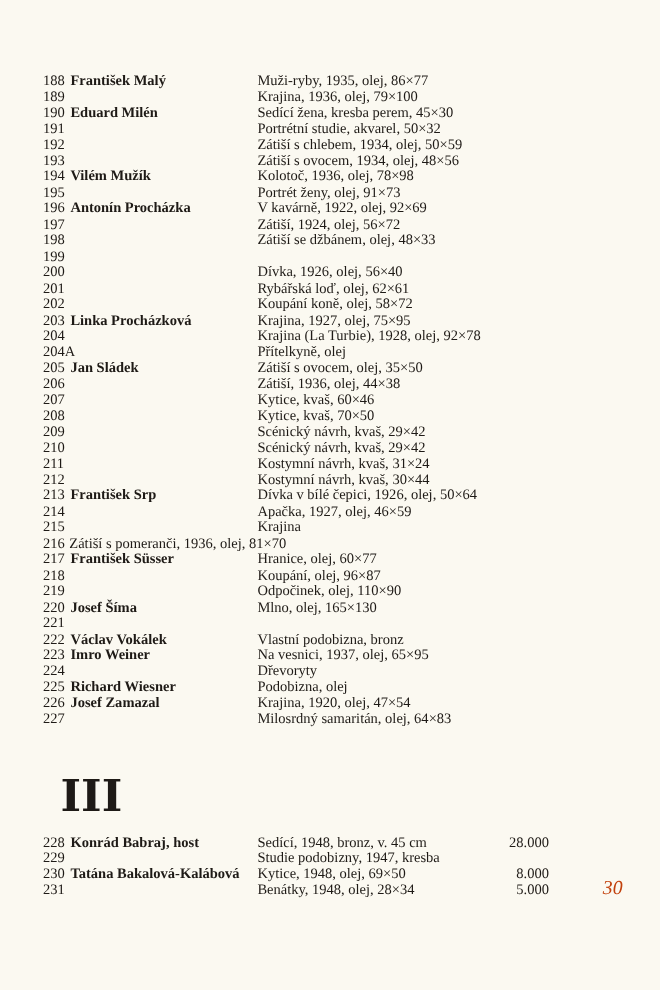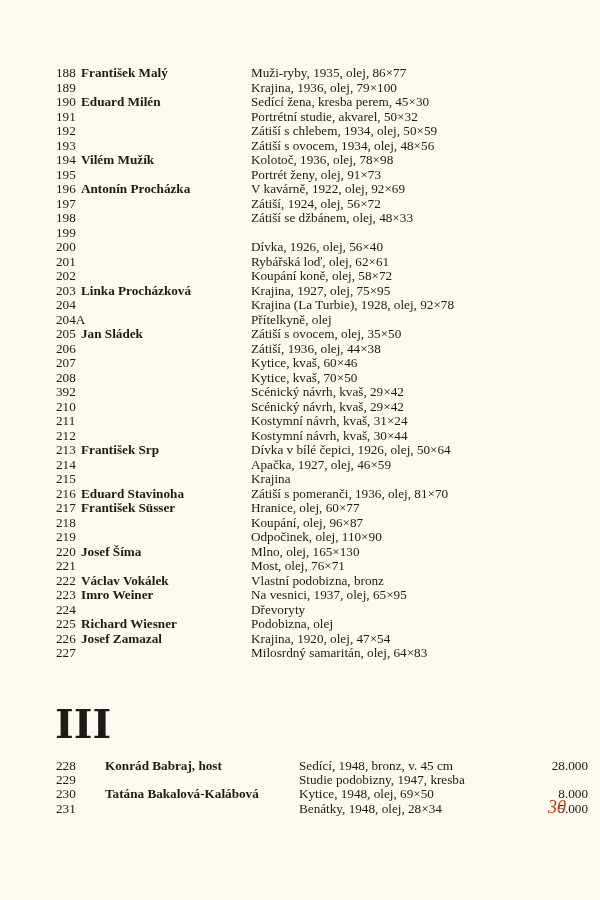--- a/index.html
+++ b/index.html
@@ -3,29 +3,29 @@
 <meta charset="utf-8">
 <style>
   html, body { margin: 0; padding: 0; }
   body {
     width: 600px; height: 900px; overflow: hidden;
     background: #fbf9f1;
     font-family: "Liberation Serif", "DejaVu Serif", serif;
     color: #1e1a16;
     position: relative;
   }
-  .list { position: absolute; left: 56px; width: 480px; }
+  .list { position: absolute; left: 39px; width: 480px; }
   .list-a { top: 66px; }
   .list-b { top: 759px; }
   .row {
     display: flex; align-items: baseline;
     height: 14.5px; line-height: 14.5px;
     font-size: 13.2px;
   }
-  .list-b .row { height: 14.2px; line-height: 14.2px; gap: 24px; }
+  .list-b .row { height: 14.2px; line-height: 14.2px; }
   .num { width: 24px; flex: none; white-space: nowrap; }
   .artist { width: 170px; flex: none; white-space: nowrap; font-weight: bold; padding-left: 1px; }
   .artist .suffix { font-weight: bold; }
   .work { flex: none; width: 210px; white-space: nowrap; }
   .price { flex: none; width: 55px; text-align: right; white-space: nowrap; }
   .section-heading {
     position: absolute; left: 55px; top: 707px;
     font-size: 40px; font-weight: bold; letter-spacing: 0px;
     font-family: "DejaVu Serif", serif; line-height: 34px;
   }
@@ -141,21 +141,21 @@
       <span class="num">207</span>
       <span class="artist"><span></span></span>
       <span class="work">Kytice, kvaš, 60×46</span>
     </div>
     <div class="row">
       <span class="num">208</span>
       <span class="artist"><span></span></span>
       <span class="work">Kytice, kvaš, 70×50</span>
     </div>
     <div class="row">
-      <span class="num">392</span>
+      <span class="num">209</span>
       <span class="artist"><span></span></span>
       <span class="work">Scénický návrh, kvaš, 29×42</span>
     </div>
     <div class="row">
       <span class="num">210</span>
       <span class="artist"><span></span></span>
       <span class="work">Scénický návrh, kvaš, 29×42</span>
     </div>
     <div class="row">
       <span class="num">211</span>
@@ -177,21 +177,20 @@
       <span class="artist"><span></span></span>
       <span class="work">Apačka, 1927, olej, 46×59</span>
     </div>
     <div class="row">
       <span class="num">215</span>
       <span class="artist"><span></span></span>
       <span class="work">Krajina</span>
     </div>
     <div class="row">
       <span class="num">216</span>
-      <span class="artist"><span>Eduard Stavinoha</span></span>
       <span class="work">Zátiší s pomeranči, 1936, olej, 81×70</span>
     </div>
     <div class="row">
       <span class="num">217</span>
       <span class="artist"><span>František Süsser</span></span>
       <span class="work">Hranice, olej, 60×77</span>
     </div>
     <div class="row">
       <span class="num">218</span>
       <span class="artist"><span></span></span>
@@ -203,21 +202,20 @@
       <span class="work">Odpočinek, olej, 110×90</span>
     </div>
     <div class="row">
       <span class="num">220</span>
       <span class="artist"><span>Josef Šíma</span></span>
       <span class="work">Mlno, olej, 165×130</span>
     </div>
     <div class="row">
       <span class="num">221</span>
       <span class="artist"><span></span></span>
-      <span class="work">Most, olej, 76×71</span>
     </div>
     <div class="row">
       <span class="num">222</span>
       <span class="artist"><span>Václav Vokálek</span></span>
       <span class="work">Vlastní podobizna, bronz</span>
     </div>
     <div class="row">
       <span class="num">223</span>
       <span class="artist"><span>Imro Weiner</span></span>
       <span class="work">Na vesnici, 1937, olej, 65×95</span>

